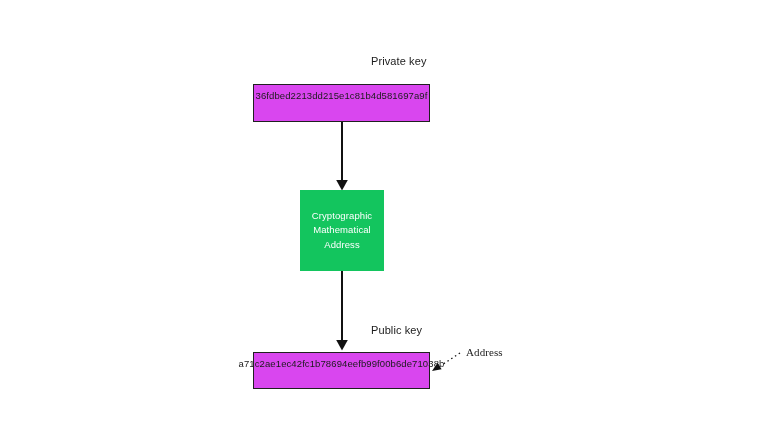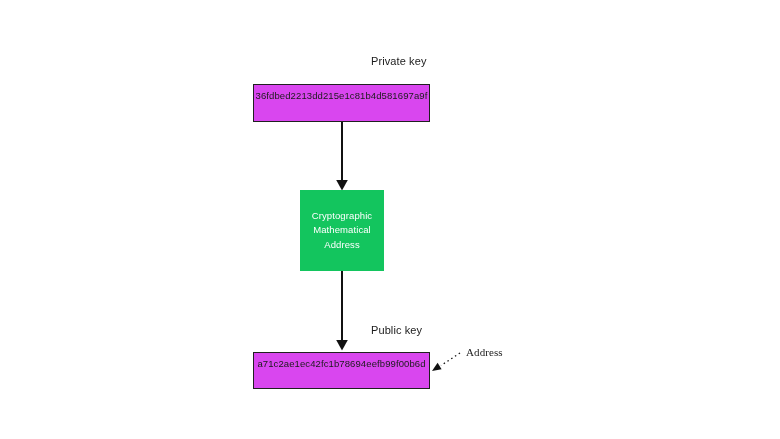--- a/index.html
+++ b/index.html
@@ -96,17 +96,18 @@
   <div class="func-box" style="background: rgb(19, 197, 94);">
     <span>Cryptographic</span>
     <span>Mathematical</span>
     <span>Address</span>
   </div>
 
   <div class="label public-label">Public key</div>
 
   <div class="hex-box public-box">
     <span>a71c2ae1ec42fc1b78694eefb99f00b6d</span>
+    <span>e71038b</span>
   </div>
 
   <div class="label address-label">Address</div>
 
 </div>
 
 </body></html>

